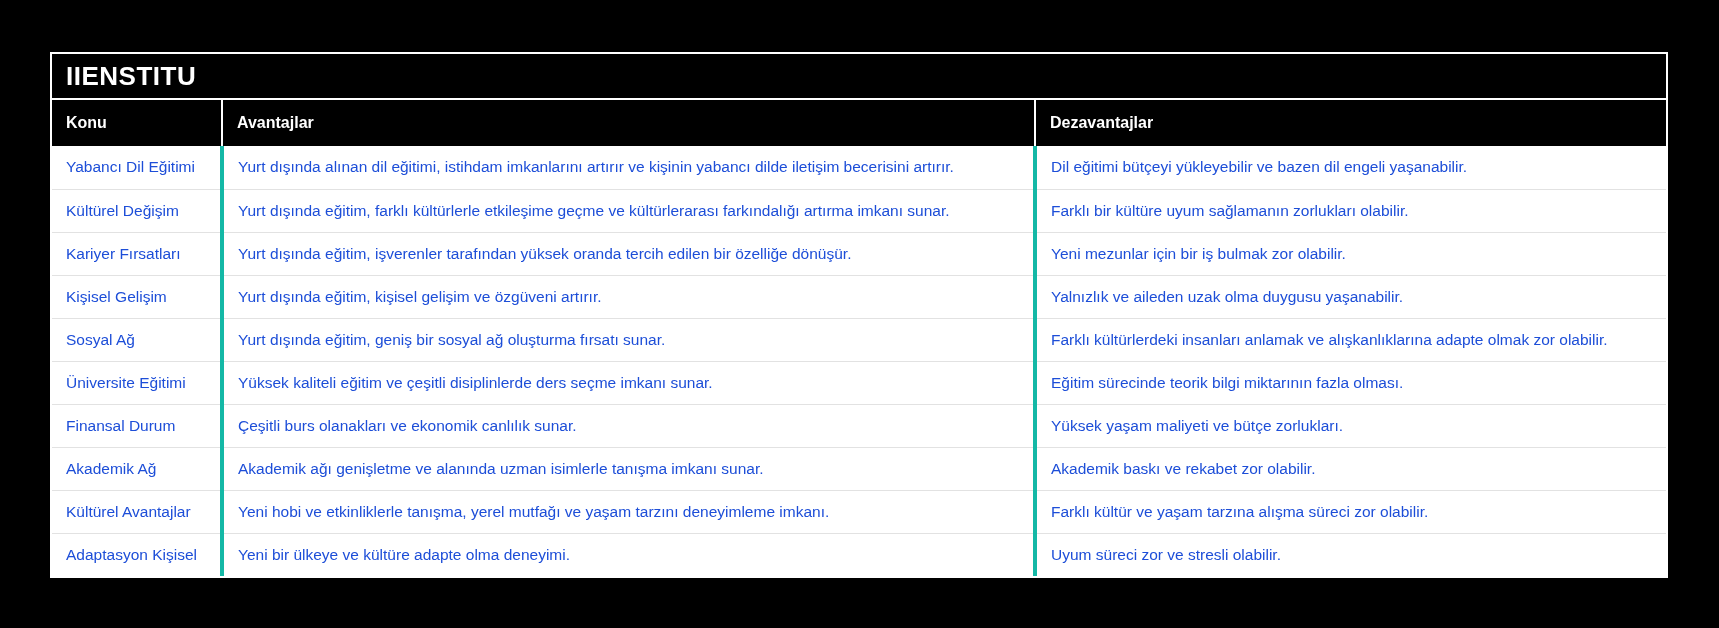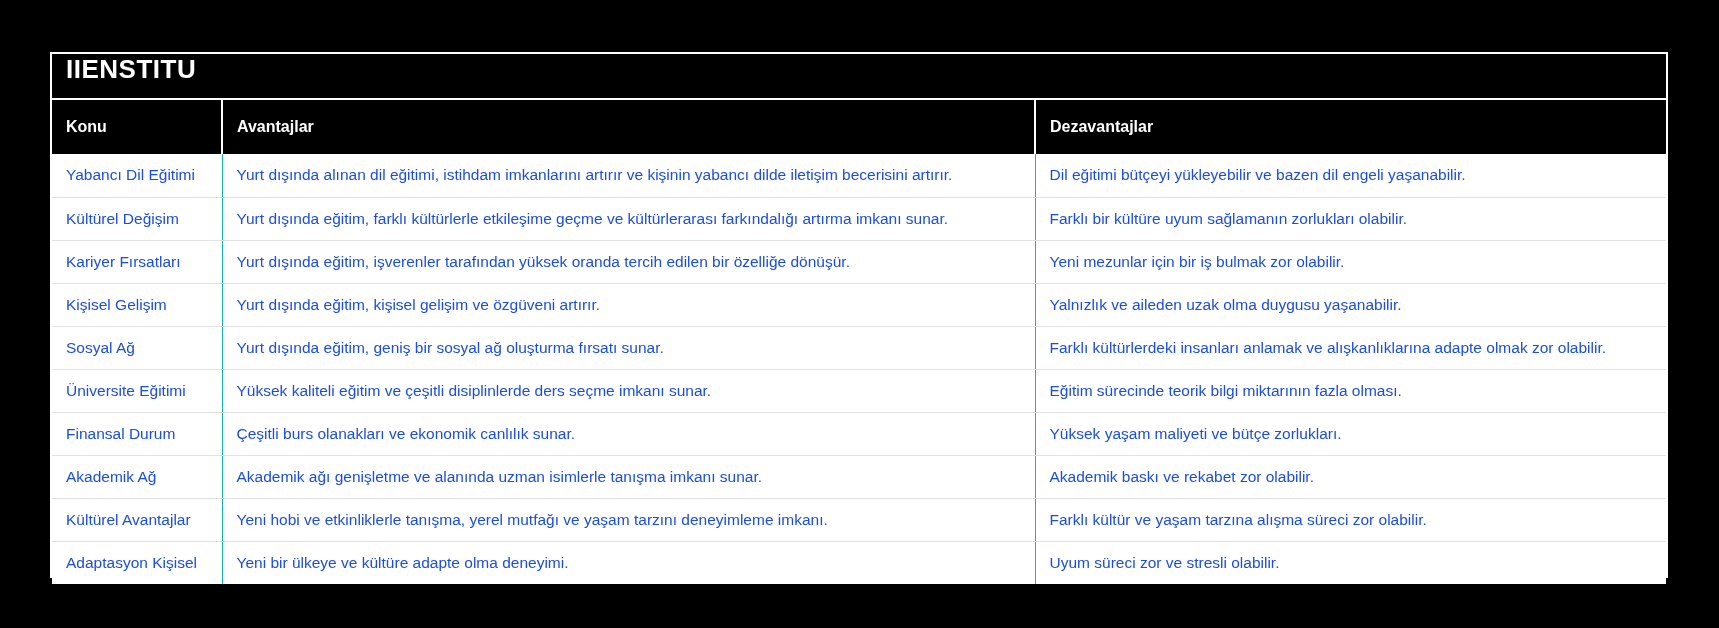--- a/index.html
+++ b/index.html
@@ -15,21 +15,21 @@
     left: 50px; top: 52px;
     width: 1618px; height: 526px;
     background: #ffffff;
     border: 2px solid #ffffff;
   }
   .title-bar {
     height: 46px;
     background: #000000;
     border-bottom: 2px solid #ffffff;
     display: flex;
-    align-items: flex-start;
+    align-items: center;
     padding-left: 14px;
   }
   .title-bar .brand {
     color: #ffffff;
     font-size: 26px;
     font-weight: 700;
     letter-spacing: 0.5px;
   }
   table.data-table {
     width: 100%;
@@ -38,37 +38,37 @@
   }
   col.c-konu       { width: 170px; }
   col.c-avantaj    { width: 813px; }
   col.c-dezavantaj { width: auto;  }
   thead th {
     background: #000000;
     color: #ffffff;
     font-size: 16px;
     font-weight: 700;
     text-align: left;
-    height: 54px;
+    height: 46px;
     padding: 0 0 0 14px;
     white-space: nowrap;
     overflow: hidden;
   }
   thead th + th { border-left: 2px solid #ffffff; margin-left: 46px; }
   tbody td {
     color: #1d4ed8;
     font-size: 15.5px;
     height: 43px;
     padding: 0 6px 0 14px;
     white-space: nowrap;
     overflow: hidden;
     border-bottom: 1px solid #e2e2e2;
     background: #ffffff;
   }
-  tbody td + td { border-left: 1px solid #14b8a6; }
+  tbody td + td { border-left: 4px solid #14b8a6; }
   tbody tr:last-child td { border-bottom: none; }
 </style>
 </head>
 <body>
 
 <div class="card">
 
   <div class="title-bar">
     <span class="brand">IIENSTITU</span>
   </div>

